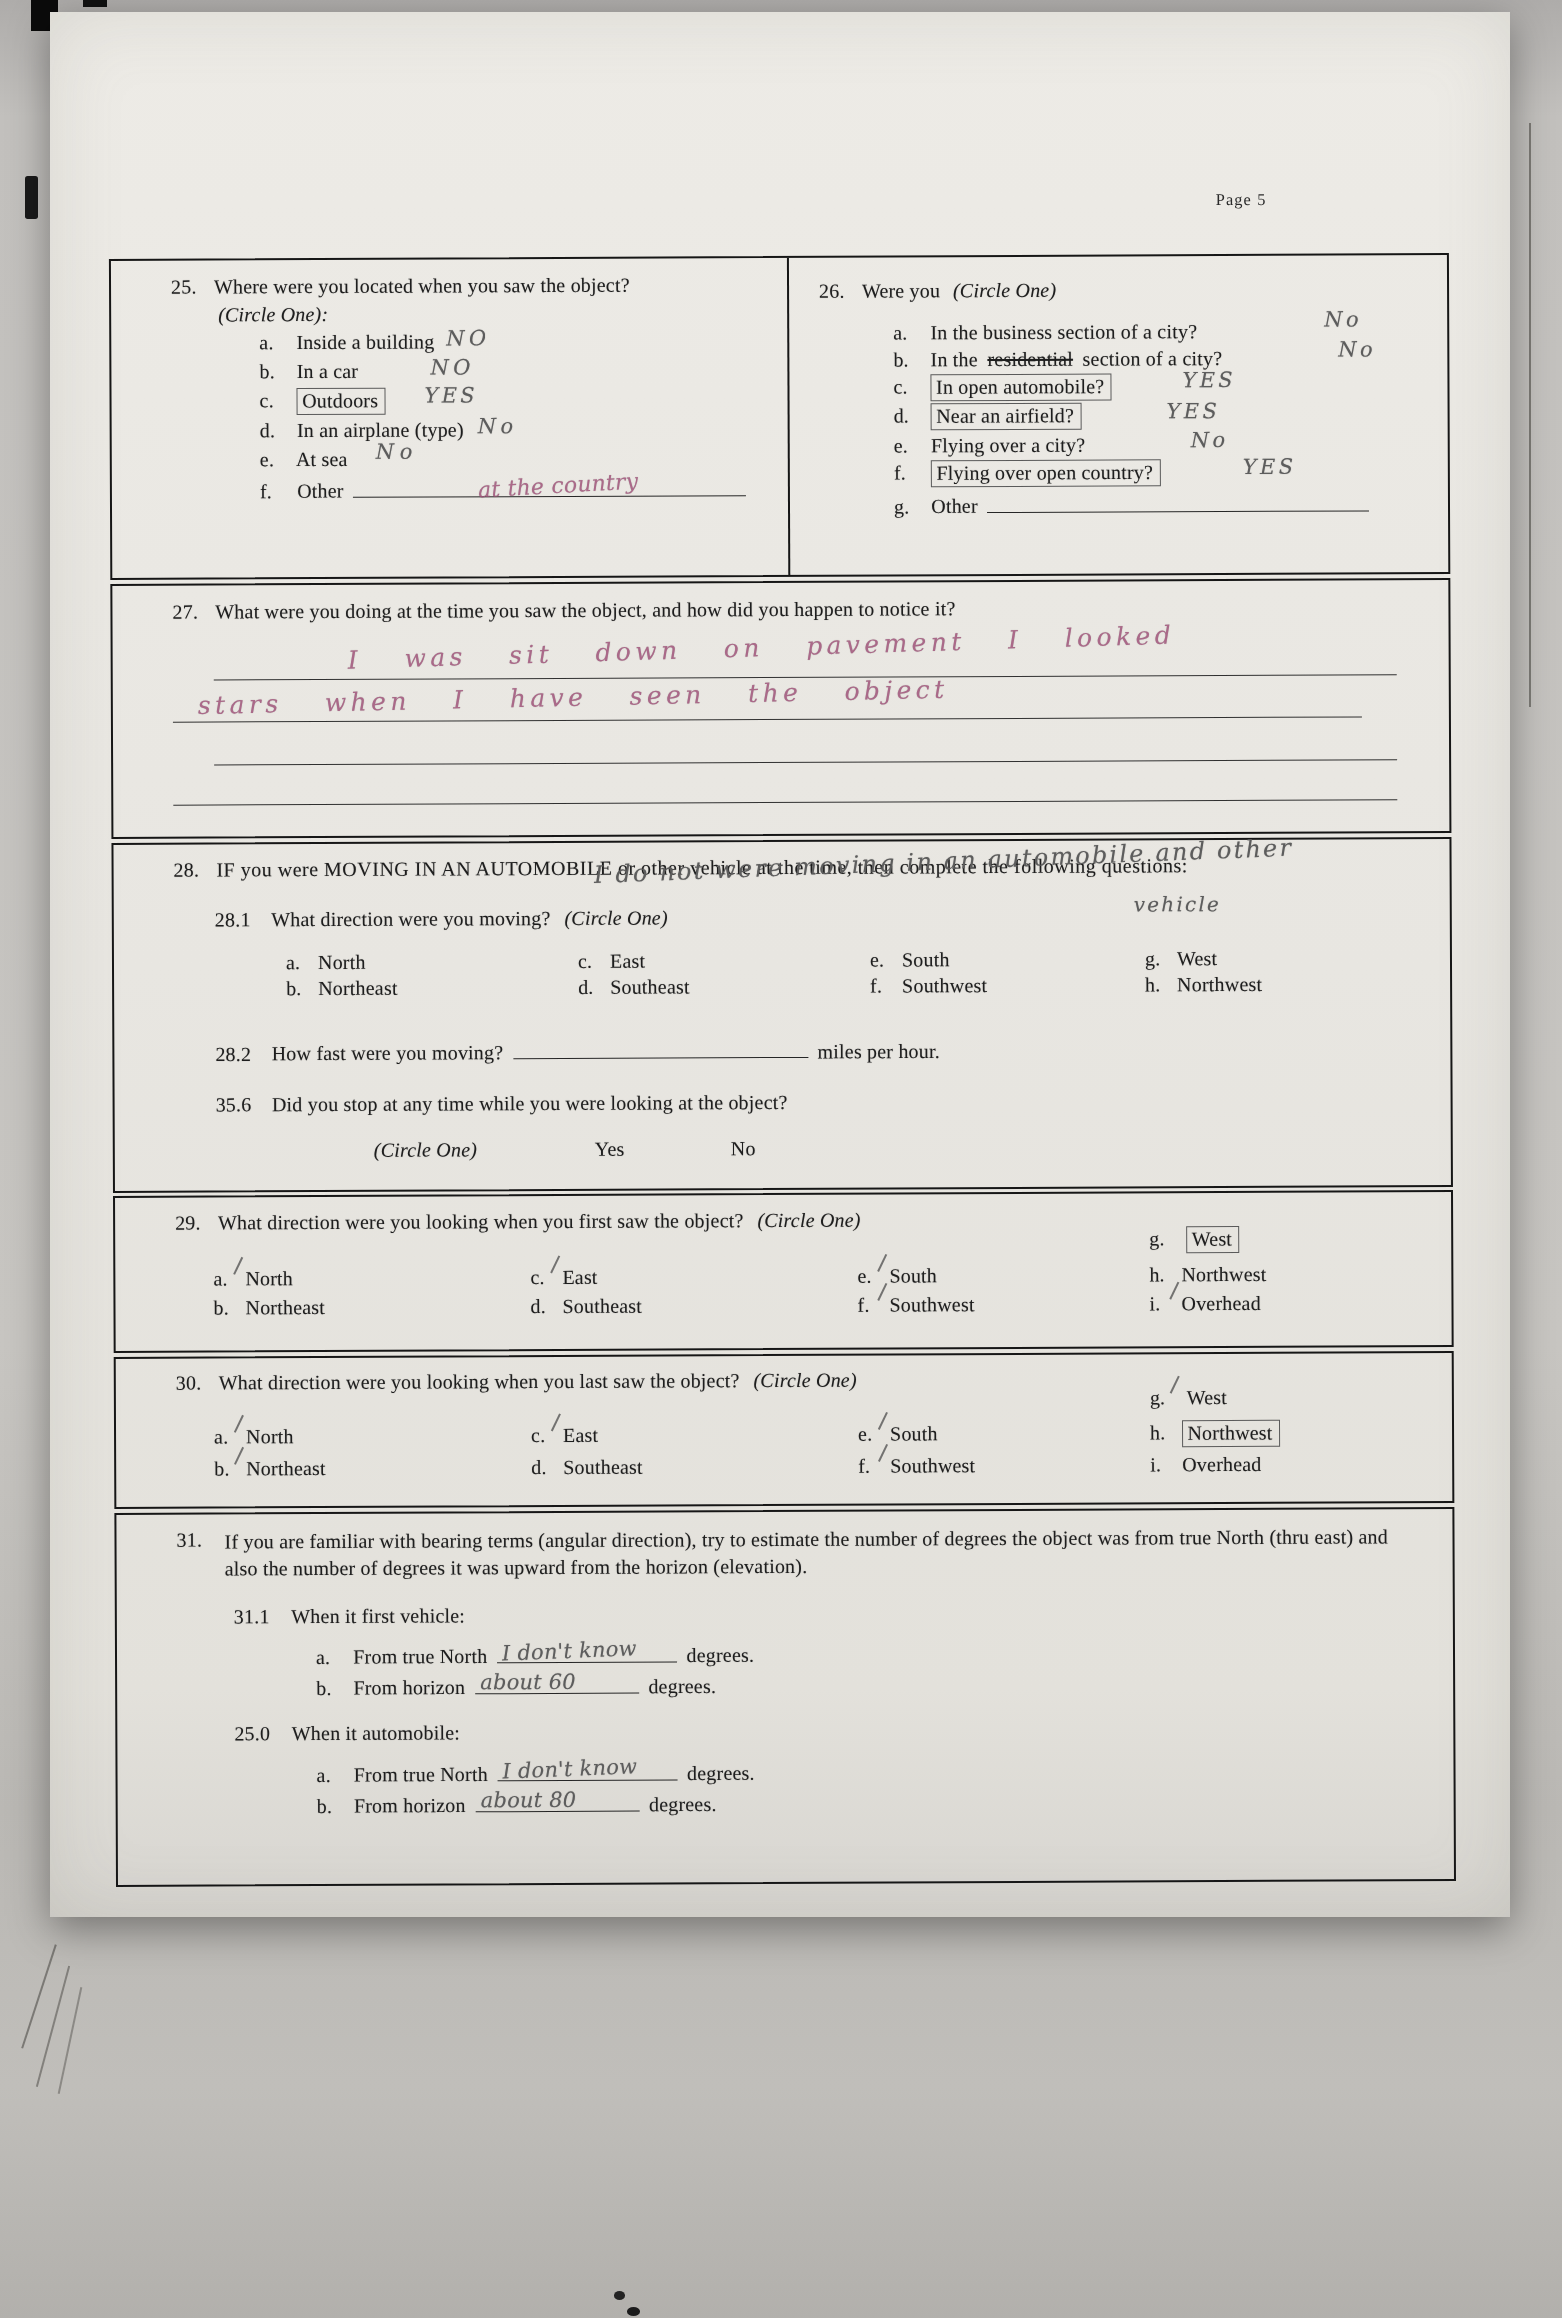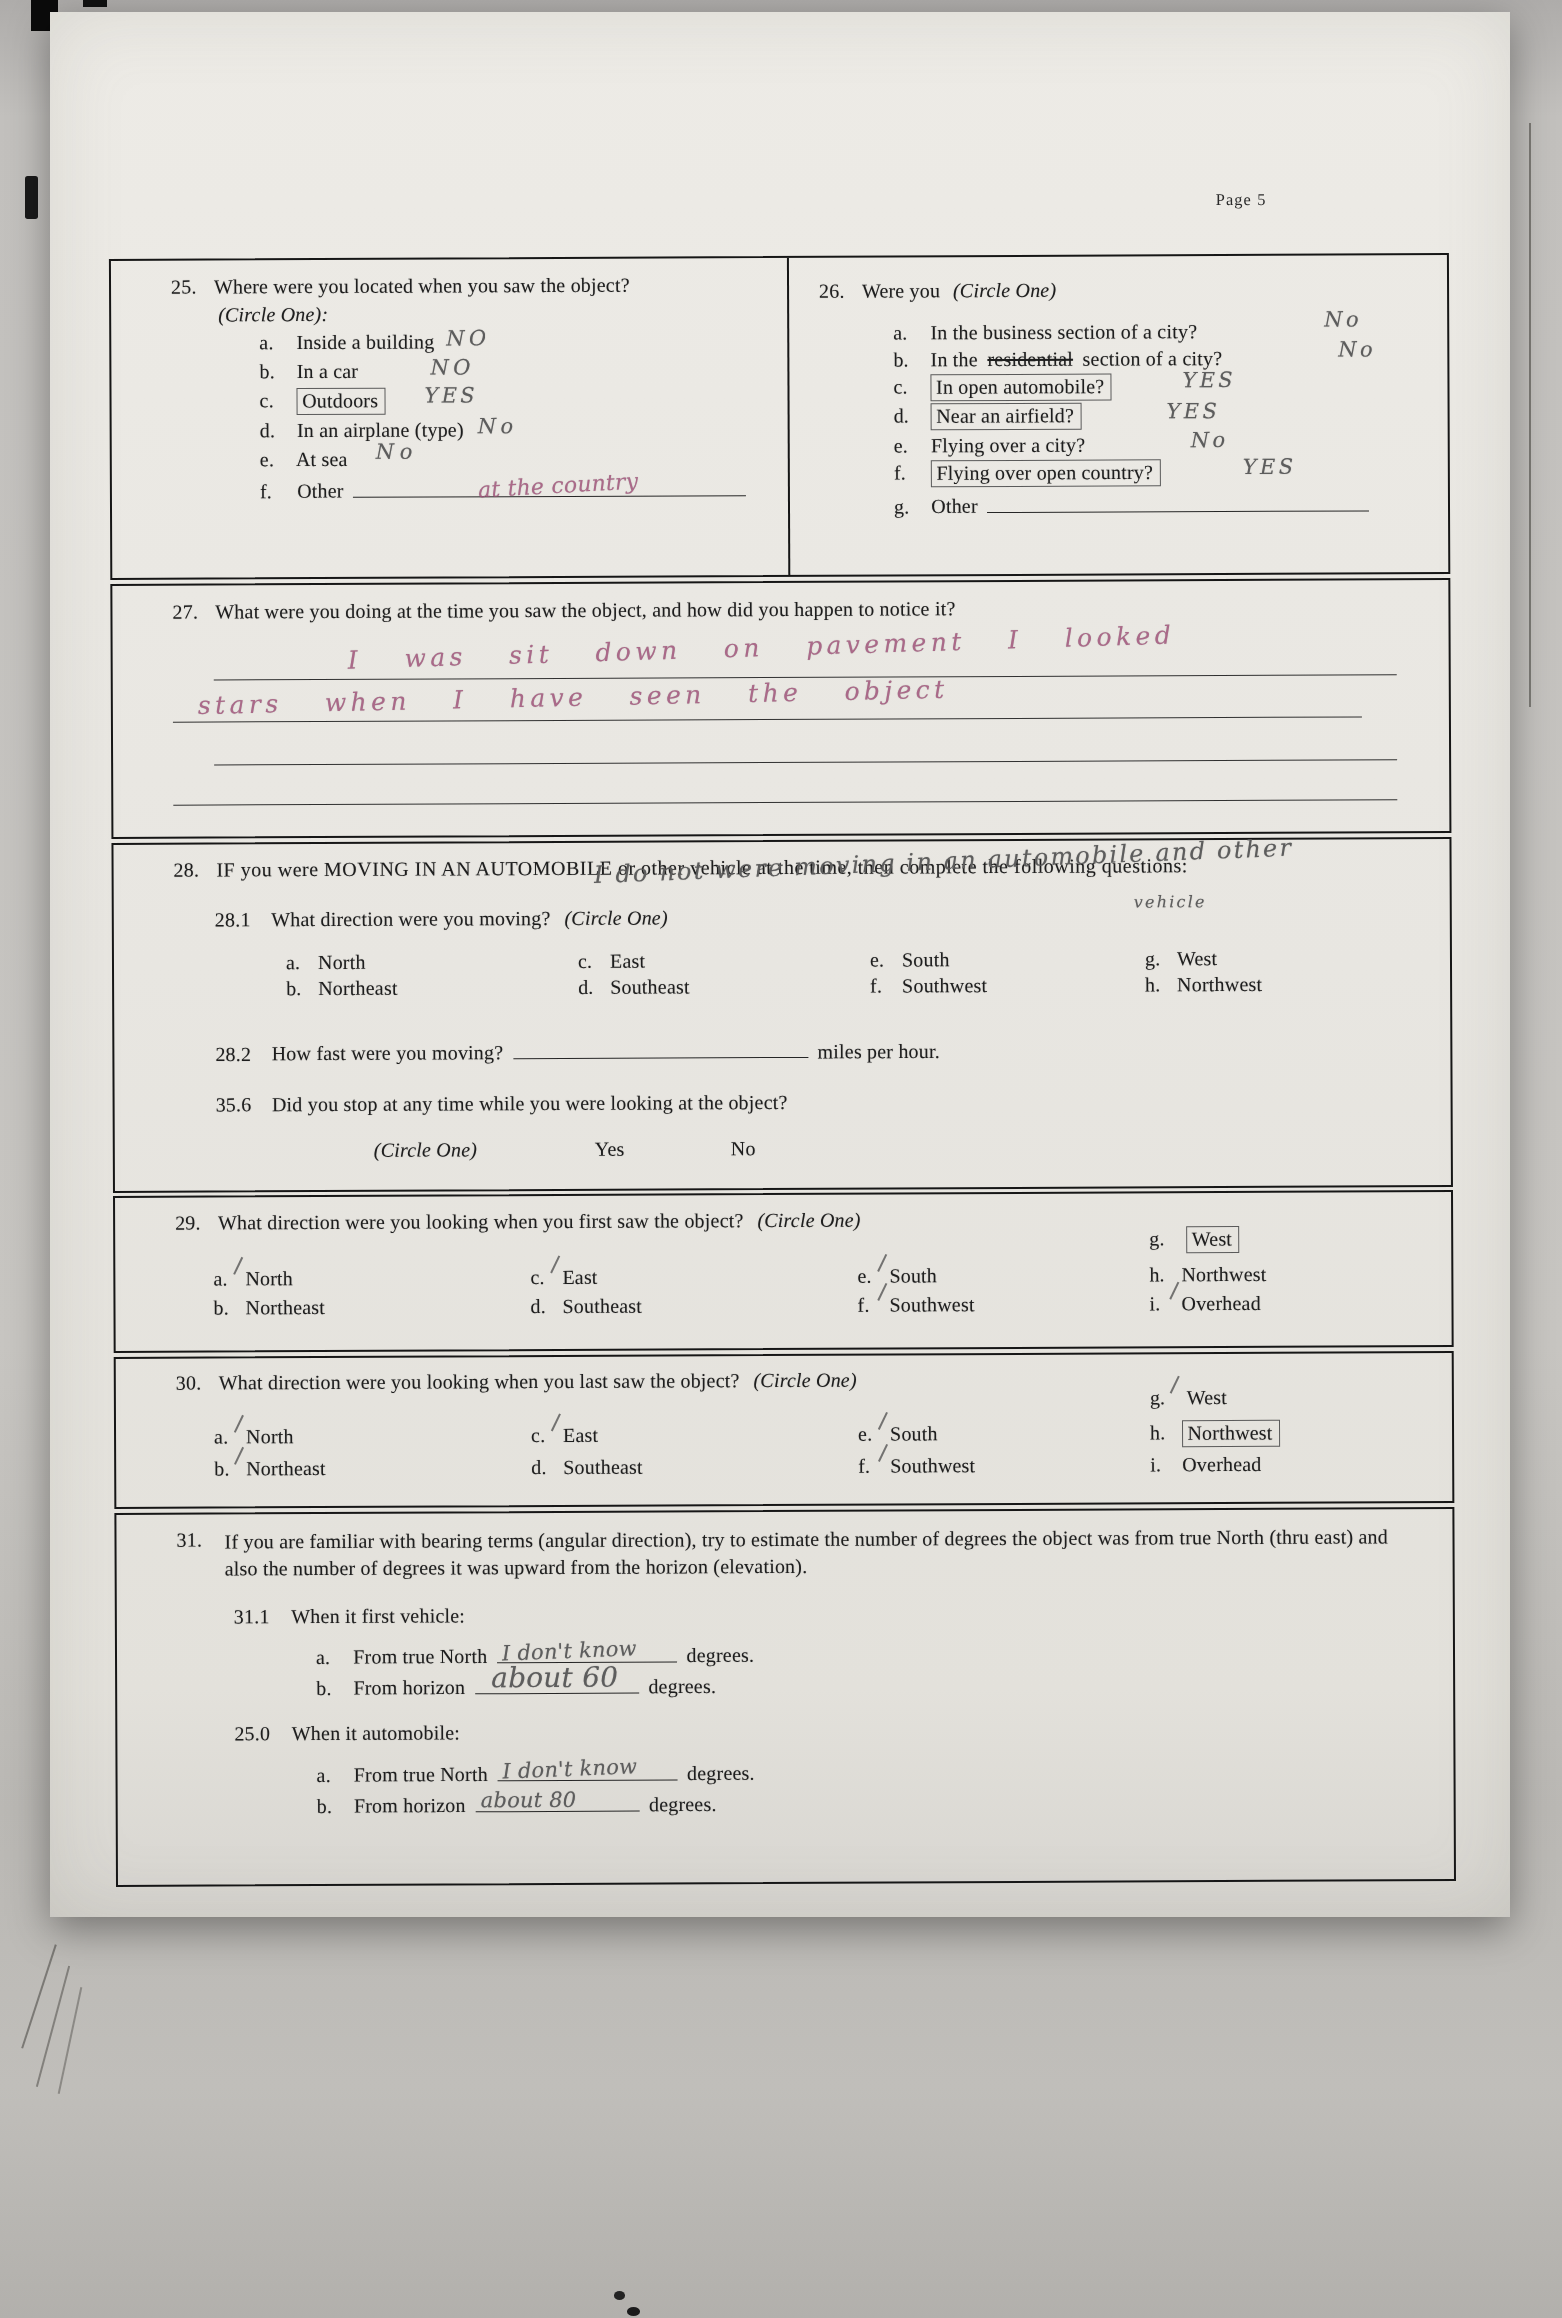--- a/index.html
+++ b/index.html
@@ -172,21 +172,21 @@
           <div class="rule" style="left:101px;right:52px;top:179px;"></div>
           <div class="rule" style="left:60px;right:52px;top:219px;"></div>
         </section>
 
         <section class="box" style="height:350px;">
           <div class="abs" style="left:60px;top:14px;">
             <span class="qnum">28.</span>
             <span style="margin-left:12px;letter-spacing:0.5px;">IF you were MOVING IN AN AUTOMOBILE or other vehicle at the time, then complete the following questions:</span>
           </div>
           <div class="abs hw" style="left:480px;top:6.5px;font-size:24px;letter-spacing:2.2px;transform:rotate(-2deg);">I do not were moving in an automobile and other</div>
-          <div class="abs hw" style="left:1020px;top:52px;font-size:16px;letter-spacing:2.2px;font-style:italic;">vehicle</div>
+          <div class="abs hw" style="left:1020px;top:52px;font-size:20px;letter-spacing:2.2px;font-style:italic;">vehicle</div>
 
           <div class="abs" style="left:101px;top:64px;">
             <span>28.1</span>
             <span style="margin-left:15.3px;">What direction were you moving?</span>
             <span class="italic" style="margin-left:8.7px;">(Circle One)</span>
           </div>
 
           <div class="dir-row" style="top:107px;">
             <span class="dir-cell" style="left:172px;"><span class="letter">a.</span><span>North</span></span>
             <span class="dir-cell" style="left:464px;"><span class="letter">c.</span><span>East</span></span>
@@ -282,21 +282,21 @@
             <span>From true North</span>
             <span class="blank" style="width:180px;">
               <span class="hw" style="font-size:21px;bottom:-1.1px;transform:rotate(-2deg);">I don't know</span>
             </span>
             <span>degrees.</span>
           </div>
           <div class="abs" style="left:199px;top:160px;">
             <span class="letter">b.</span>
             <span>From horizon</span>
             <span class="blank" style="width:164px;">
-              <span class="hw" style="font-size:28px;bottom:-1.1px;margin-left:11px;">about 60</span>
+              <span class="hw" style="font-size:21px;bottom:-1.1px;">about 60</span>
             </span>
             <span>degrees.</span>
           </div>
 
           <div class="abs" style="left:117px;top:208px;">
             <span>25.0</span>
             <span style="margin-left:16.4px;">When it automobile:</span>
           </div>
           <div class="abs" style="left:199px;top:247px;">
             <span class="letter">a.</span>

